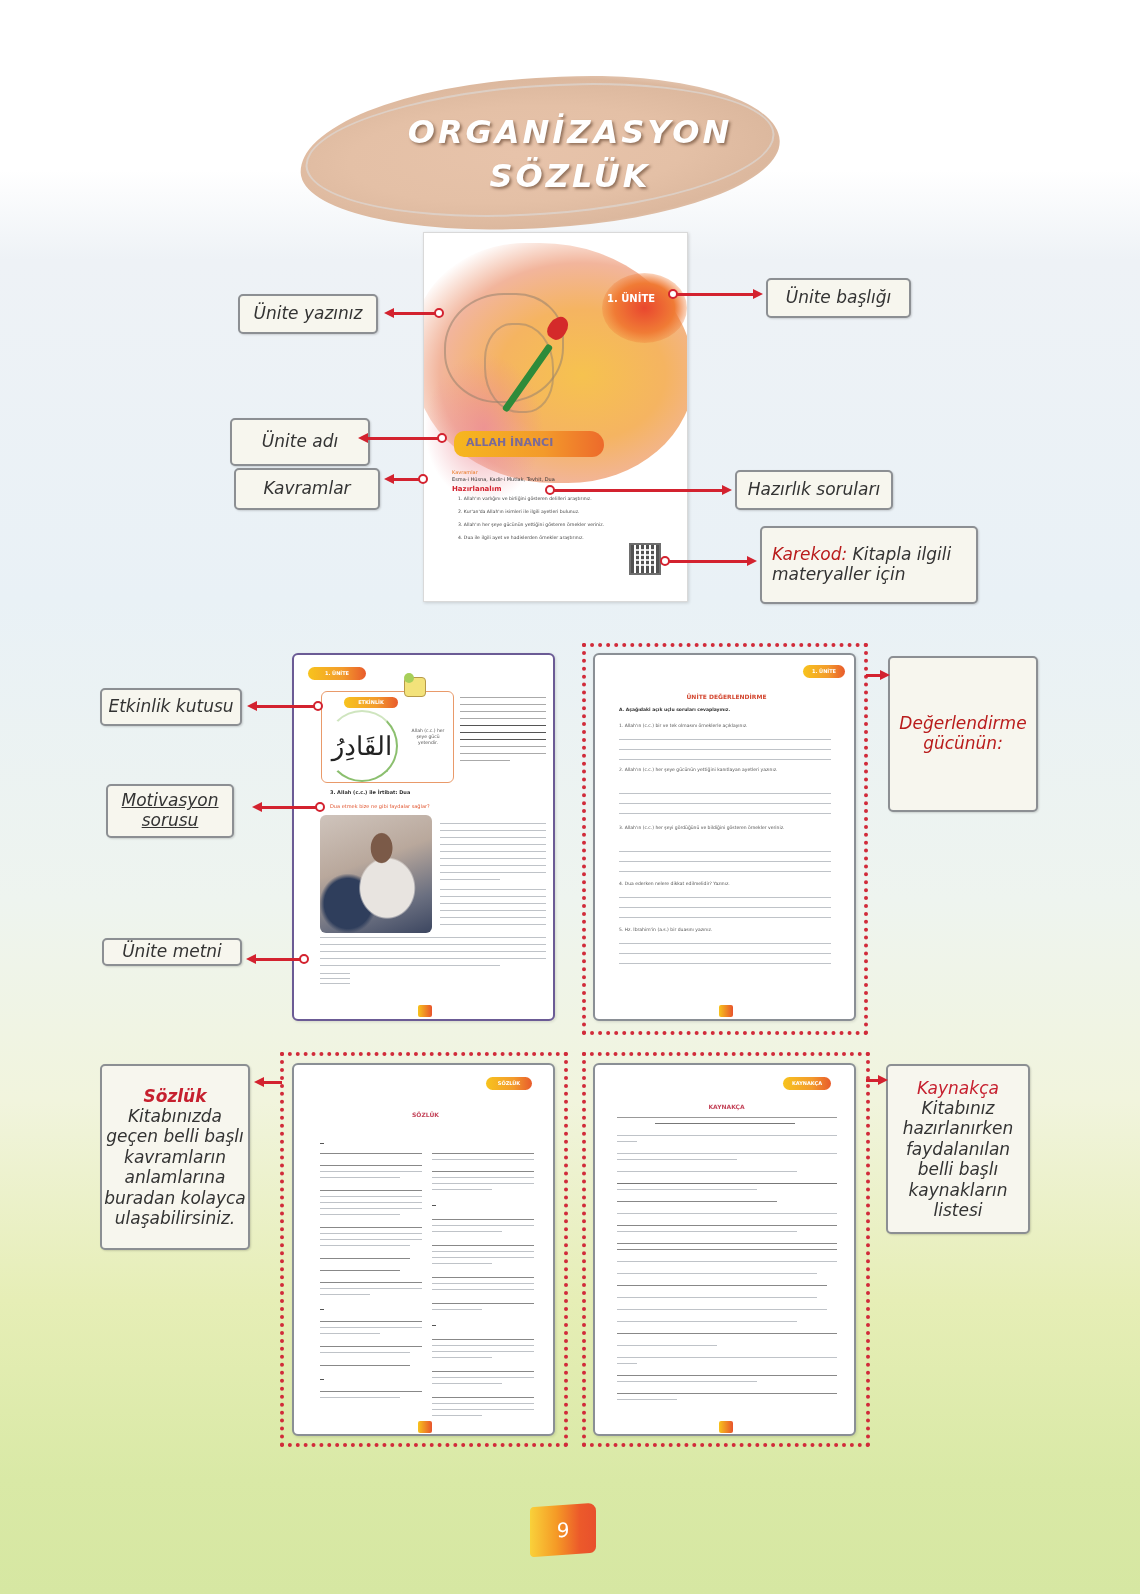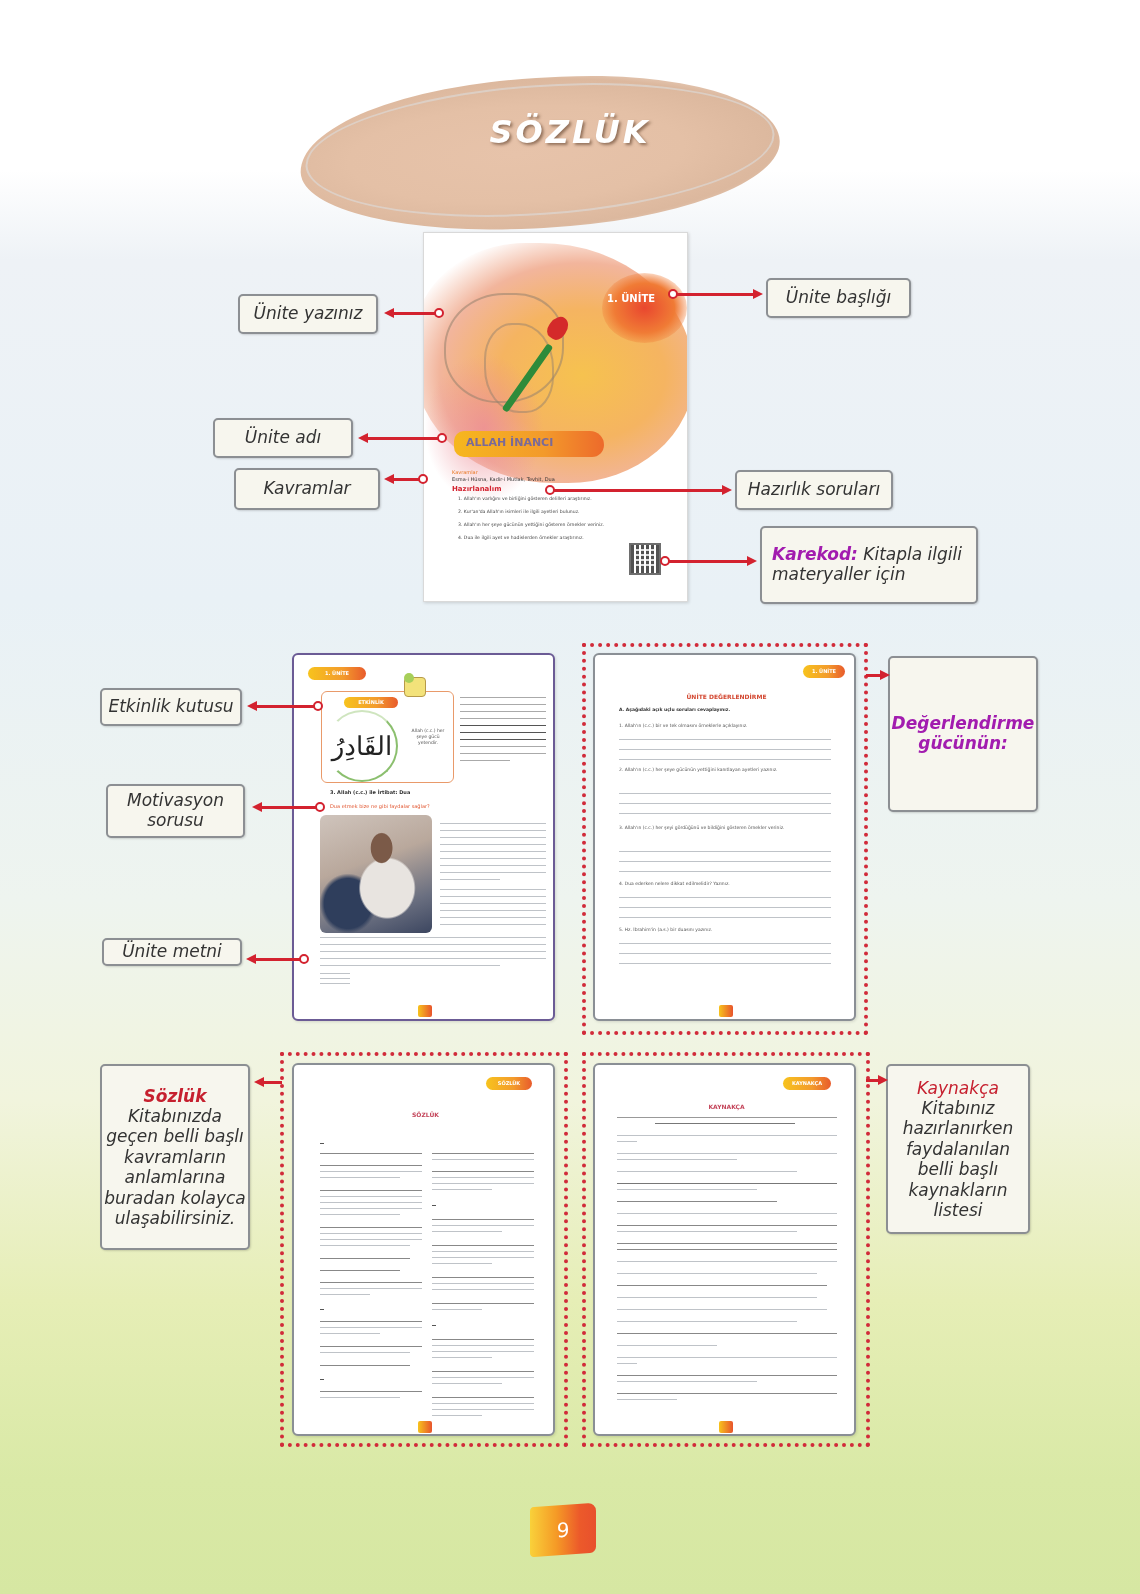--- a/index.html
+++ b/index.html
@@ -46,21 +46,21 @@
     box-shadow: 1px 1px 2px rgba(0,0,0,0.15);
     font-family: "DejaVu Sans", sans-serif;
     font-style: italic;
     color: #333;
     font-size: 17px;
     display: flex; align-items: center; justify-content: center;
     text-align: center;
     line-height: 1.15;
   }
   .callout .red { color: #c6202f; font-weight: bold; }
-  .callout .bold { font-weight: bold; color: #a21caf; }
+  .callout .bold { font-weight: normal; color: #b91c1c; }
 
   
   .line { position: absolute; height: 3px; background: #d3222f; }
   .arrow-left::before {
     content: ""; position: absolute; left: -8px; top: -4px;
     border-right: 10px solid #d3222f; border-top: 5.5px solid transparent; border-bottom: 5.5px solid transparent;
   }
   .arrow-right::after {
     content: ""; position: absolute; right: -8px; top: -4px;
     border-left: 10px solid #d3222f; border-top: 5.5px solid transparent; border-bottom: 5.5px solid transparent;
@@ -186,20 +186,21 @@
     display:flex; align-items:center; justify-content:center;
     color:#fff; font-size: 20px; font-family: "DejaVu Sans", sans-serif;
   }
 </style>
 </head>
 <body>
 
 <div class="abs title-splash"></div>
 <div class="abs title-splash-outline"></div>
 <div class="abs title-text">
+  <div>ORGANİZASYON</div>
   <div>SÖZLÜK</div>
 </div>
 
 <div class="abs cover">
   <div class="splash1"></div>
   <div class="splash2"></div>
   <div class="splash-red"></div>
   <div class="unit-title">1. ÜNİTE</div>
   <div class="calli"></div>
   <div class="calli2"></div>
@@ -222,21 +223,21 @@
 </div>
 <div class="line arrow-left" style="left:392px; top:312px; width:46px;"></div>
 <div class="dot" style="left:434px; top:308px;"></div>
 
 <div class="callout" style="left:766px; top:278px; width:145px; height:40px;">
   <span>Ünite başlığı</span>
 </div>
 <div class="dot" style="left:668px; top:289px;"></div>
 <div class="line arrow-right" style="left:677px; top:293px; width:78px;"></div>
 
-<div class="callout" style="left:213px; top:418px; width:140px; height:40px;">
+<div class="callout" style="left:230px; top:418px; width:140px; height:48px;">
   <span>Ünite adı</span>
 </div>
 <div class="line arrow-left" style="left:366px; top:437px; width:74px;"></div>
 <div class="dot" style="left:437px; top:433px;"></div>
 
 <div class="callout" style="left:234px; top:468px; width:146px; height:42px;">
   <span>Kavramlar</span>
 </div>
 <div class="line arrow-left" style="left:392px; top:478px; width:30px;"></div>
 <div class="dot" style="left:418px; top:474px;"></div>
@@ -305,21 +306,21 @@
   <div class="bar-line" style="left:26px; top:328px; width:30px;"></div>
   <div class="page-num" style="left:124px; top:350px;"></div>
 </div>
 
 <div class="callout" style="left:100px; top:688px; width:142px; height:38px;">
   <span>Etkinlik kutusu</span>
 </div>
 <div class="line arrow-left" style="left:255px; top:705px; width:60px;"></div>
 <div class="dot" style="left:313px; top:701px;"></div>
 
-<div class="callout" style="left:106px; top:784px; width:139px; height:54px;">
+<div class="callout" style="left:106px; top:784px; width:128px; height:54px;text-decoration:underline;">
   <span>Motivasyon sorusu</span>
 </div>
 <div class="line arrow-left" style="left:260px; top:806px; width:58px;"></div>
 <div class="dot" style="left:315px; top:802px;"></div>
 
 <div class="callout" style="left:102px; top:938px; width:140px; height:28px;">
   <span>Ünite metni</span>
 </div>
 <div class="line arrow-left" style="left:254px; top:958px; width:48px;"></div>
 <div class="dot" style="left:299px; top:954px;"></div>

